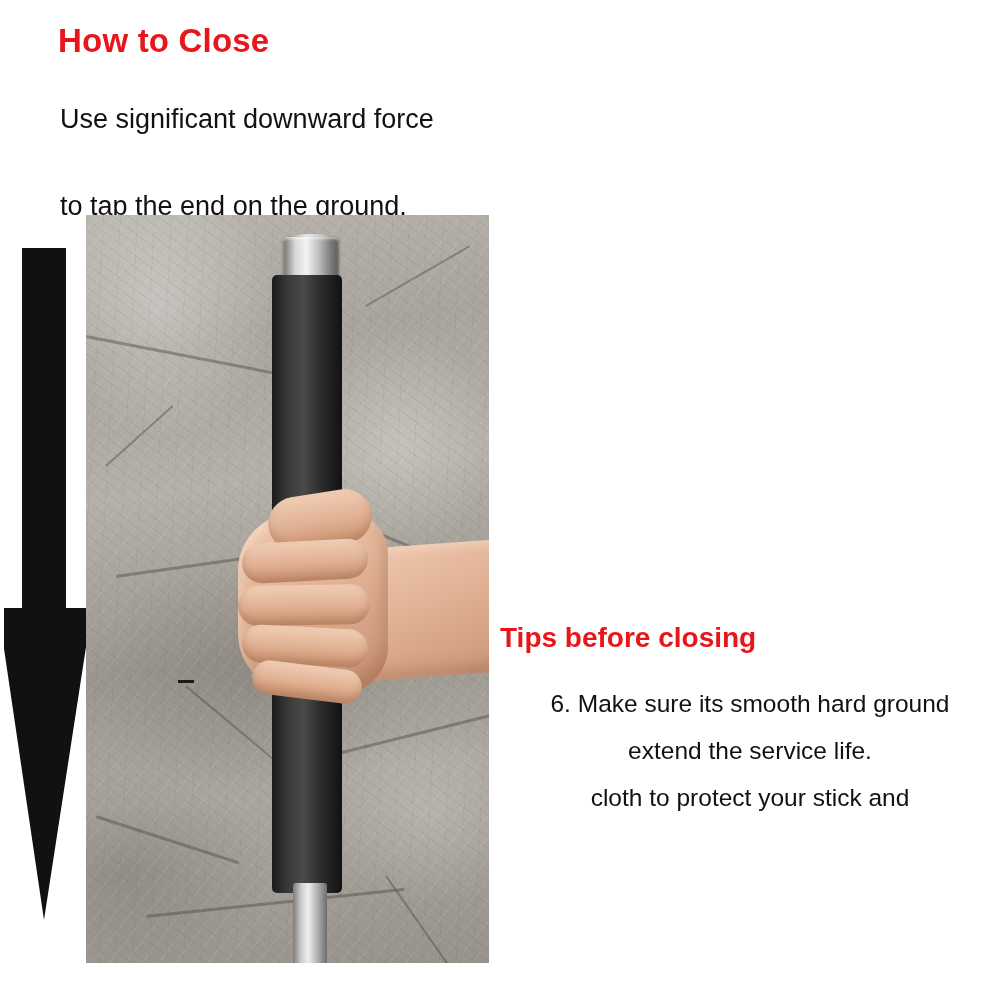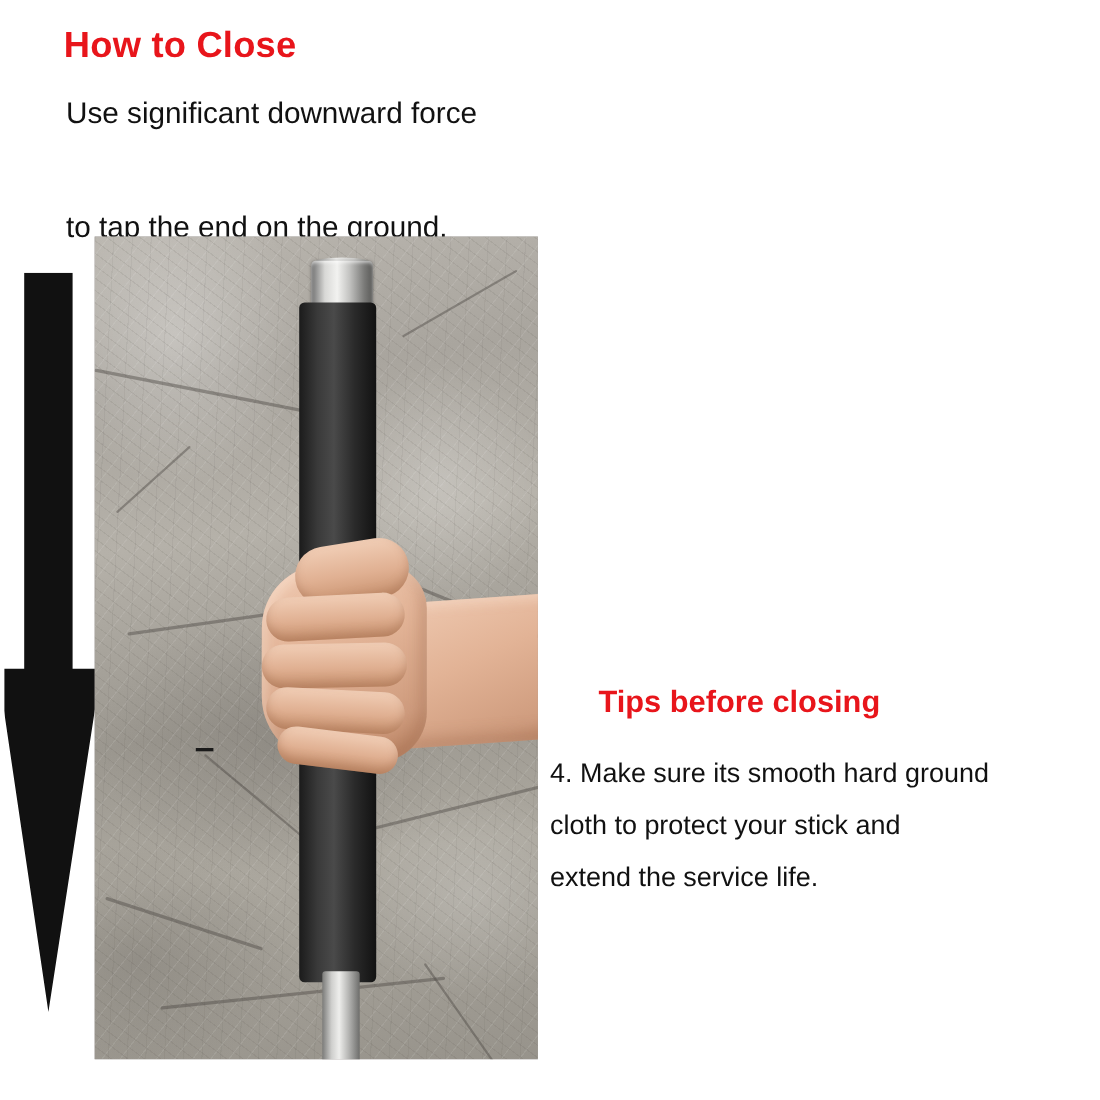--- a/index.html
+++ b/index.html
@@ -12,58 +12,58 @@
     background: #ffffff;
     font-family: "Liberation Sans", sans-serif;
     position: relative;
     overflow: hidden;
   }
 
   .page {
     position: relative;
     width: 1000px;
     height: 884px;
+    text-align: center;
   }
 
   
   .heading-main {
     position: absolute;
     left: 58px;
     top: 22px;
     font-size: 33px;
     font-weight: bold;
     color: #e8151b;
     letter-spacing: 0.2px;
   }
 
   .intro-line1 {
     position: absolute;
     left: 60px;
-    top: 88px;
+    top: 104px;
     font-size: 27px;
     color: #111111;
   }
   .intro-line2 {
     position: absolute;
     left: 60px;
     top: 155px;
     font-size: 27px;
     color: #111111;
     margin-top: 36px;
   }
 
   
   .tips-heading {
     position: absolute;
     left: 500px;
     top: 622px;
     font-size: 28px;
     font-weight: bold;
     color: #e8151b;
-    margin-left: 44px;
   }
   .tips-list {
     position: absolute;
     left: 500px;
     top: 680px;
     width: 500px;
     margin: 0;
     padding: 0;
     list-style: none;
   }
@@ -238,18 +238,18 @@
       <div class="finger" style="left:26px; top:56px;  width:126px; height:40px; transform:rotate(-3deg);"></div>
       <div class="finger" style="left:22px; top:100px; width:132px; height:40px; transform:rotate(-1deg);"></div>
       <div class="finger" style="left:26px; top:142px; width:126px; height:38px; transform:rotate(3deg);"></div>
       <div class="finger" style="left:36px; top:180px; width:110px; height:34px; transform:rotate(7deg);"></div>
     </div>
   </div>
 
   <div class="tips-heading">Tips before closing</div>
 
   <ul class="tips-list">
-    <li>4. Make sure its smooth hard ground</li>
+    <li>6. Make sure its smooth hard ground</li>
+    <li>extend the service life.</li>
     <li>cloth to protect your stick and</li>
-    <li>extend the service life.</li>
   </ul>
 
 </div>
 
 </body></html>

